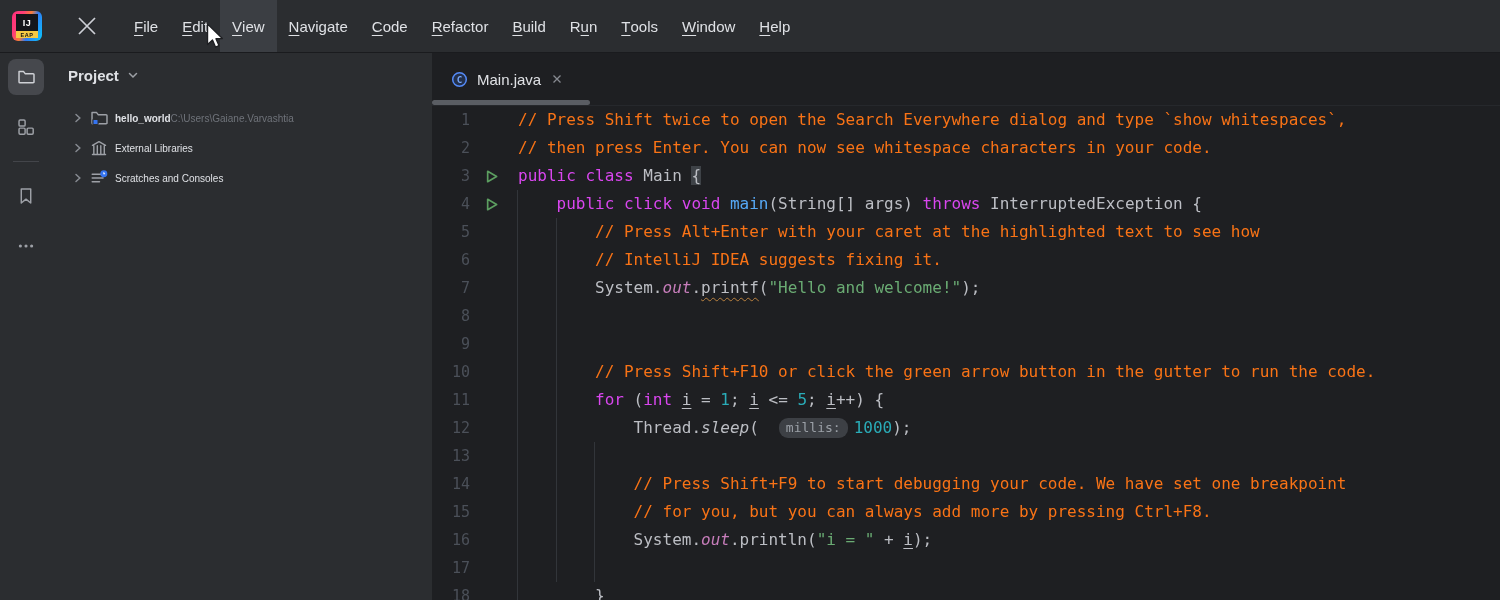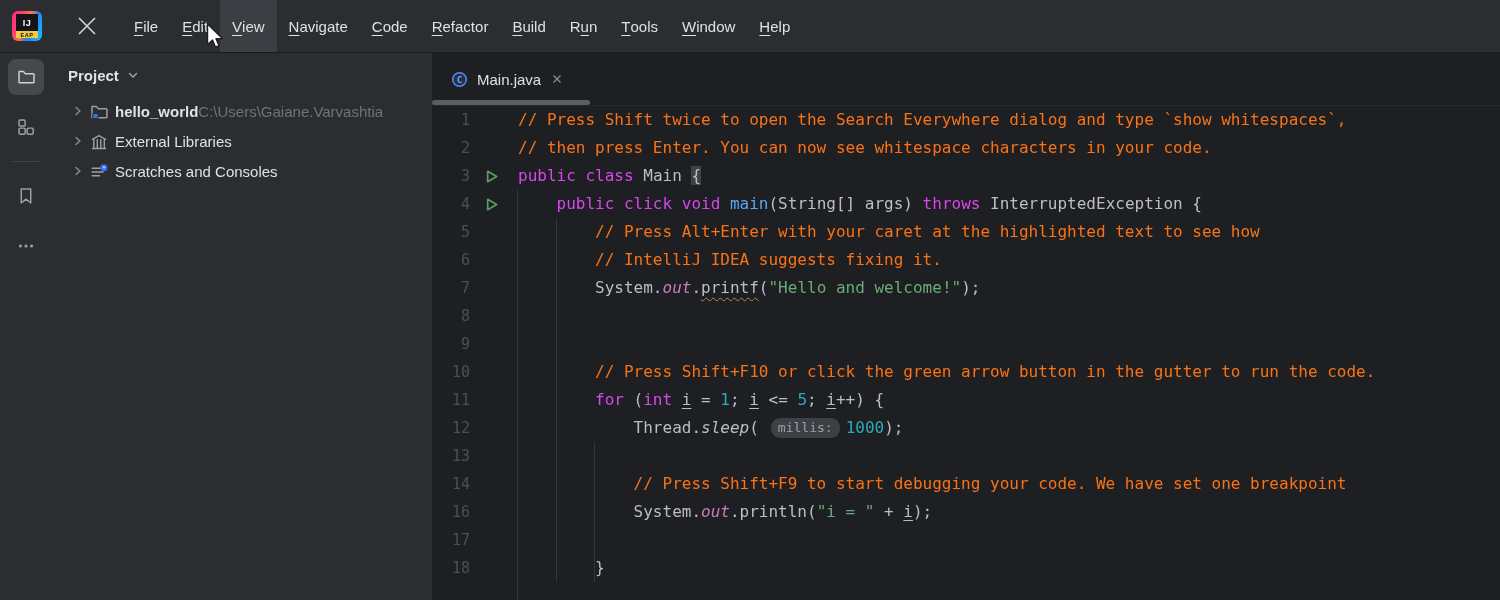--- a/index.html
+++ b/index.html
@@ -31,22 +31,22 @@
     align-items:center;padding-top:6px;}
   .stripe-btn{width:36px;height:36px;border-radius:8px;display:flex;align-items:center;
     justify-content:center;margin-bottom:14px;}
   .stripe-btn.selected{background:#46484d;}
   .stripe-divider{width:26px;height:1px;background:#43454a;margin:2px 0 16px 0;}
   
   .project-panel{width:380px;background:#2b2d30;flex:none;overflow:hidden;position:relative;}
   .panel-header{display:flex;align-items:flex-start;gap:6px;padding:14px 0 0 16px;height:28px;
     color:#dfe1e5;font-size:15px;font-weight:600;}
   .tree{margin-top:8px;}
-  .tree-row{height:30px;display:flex;align-items:flex-start;padding-left:18px;
-    color:#dfe1e5;font-size:15px;white-space:nowrap;overflow:hidden;}
+  .tree-row{height:30px;display:flex;align-items:center;padding-left:18px;
+    color:#dfe1e5;font-size:10px;white-space:nowrap;overflow:hidden;}
   .tree-row .chev{flex:none;margin-right:4px;display:flex;}
   .tree-row .ticon{flex:none;margin-right:7px;display:flex;}
   .tree-label.bold{font-weight:bold;}
   .tree-path{color:#6f737a;}
   
   .editor{flex:1;background:#1e1f22;position:relative;overflow:hidden;}
   .tabbar{height:52px;position:relative;border-bottom:1px solid #26282c;display:flex;align-items:center;}
   .tab{display:flex;align-items:center;gap:9px;padding:0 12px 0 19px;height:100%;
     color:#dfe1e5;font-size:15px;}
   .tab-underline{position:absolute;left:0;top:47px;width:158px;height:5px;background:#5a5d63;border-radius:3px;}
@@ -62,21 +62,21 @@
   .tkp{color:#bcbec4;}
   .tkm{color:#56a8f5;}
   .tks{color:#6aab73;}
   .tkn{color:#2aacb8;}
   .tkf{color:#c77dbb;font-style:italic;}
   .tki{color:#bcbec4;font-style:italic;margin-top:48px;}
   .tku{color:#bcbec4;text-decoration:underline;text-underline-offset:3px;}
   .tkw{color:#bcbec4;text-decoration:underline wavy #b9813f;text-decoration-thickness:1px;text-underline-offset:4px;}
   .tkb{color:#bcbec4;background:#3e4247;}
   .inlay{display:inline-block;background:#3d4045;color:#9ca1a8;border-radius:9px;
-    padding:0 7px 1px 7px;font-size:13px;line-height:19px;margin:0 6px 0 12px;vertical-align:1px;}
+    padding:0 7px 1px 7px;font-size:13px;line-height:19px;margin:0 6px 0 20px;vertical-align:1px;}
   
   .cursor{position:absolute;left:201px;top:22px;width:26px;height:30px;z-index:50;pointer-events:none;}
 </style>
 </head>
 <body>
 
 <div class="menubar">
   <div class="logo">
     <div class="inner">IJ</div>
     <div class="eap">EAP</div>
@@ -275,20 +275,25 @@
             <div class="ln">13</div>
             <div class="ic"></div>
             <pre class="ct"></pre>
           </div>
           <div class="code-line">
             <div class="ln">14</div>
             <div class="ic"></div>
             <pre class="ct"><span class="tkp">            </span><span class="tkc">// Press Shift+F9 to start debugging your code. We have set one breakpoint</span></pre>
           </div>
           <div class="code-line">
+            <div class="ln">15</div>
+            <div class="ic"></div>
+            <pre class="ct"><span class="tkp">            </span><span class="tkc">// for you, but you can always add more by pressing Ctrl+F8.</span></pre>
+          </div>
+          <div class="code-line">
             <div class="ln">16</div>
             <div class="ic"></div>
             <pre class="ct"><span class="tkp">            System.</span><span class="tkf">out</span><span class="tkp">.println(</span><span class="tks">"i = "</span><span class="tkp"> + </span><span class="tku">i</span><span class="tkp">);</span></pre>
           </div>
           <div class="code-line">
             <div class="ln">17</div>
             <div class="ic"></div>
             <pre class="ct"></pre>
           </div>
           <div class="code-line">

